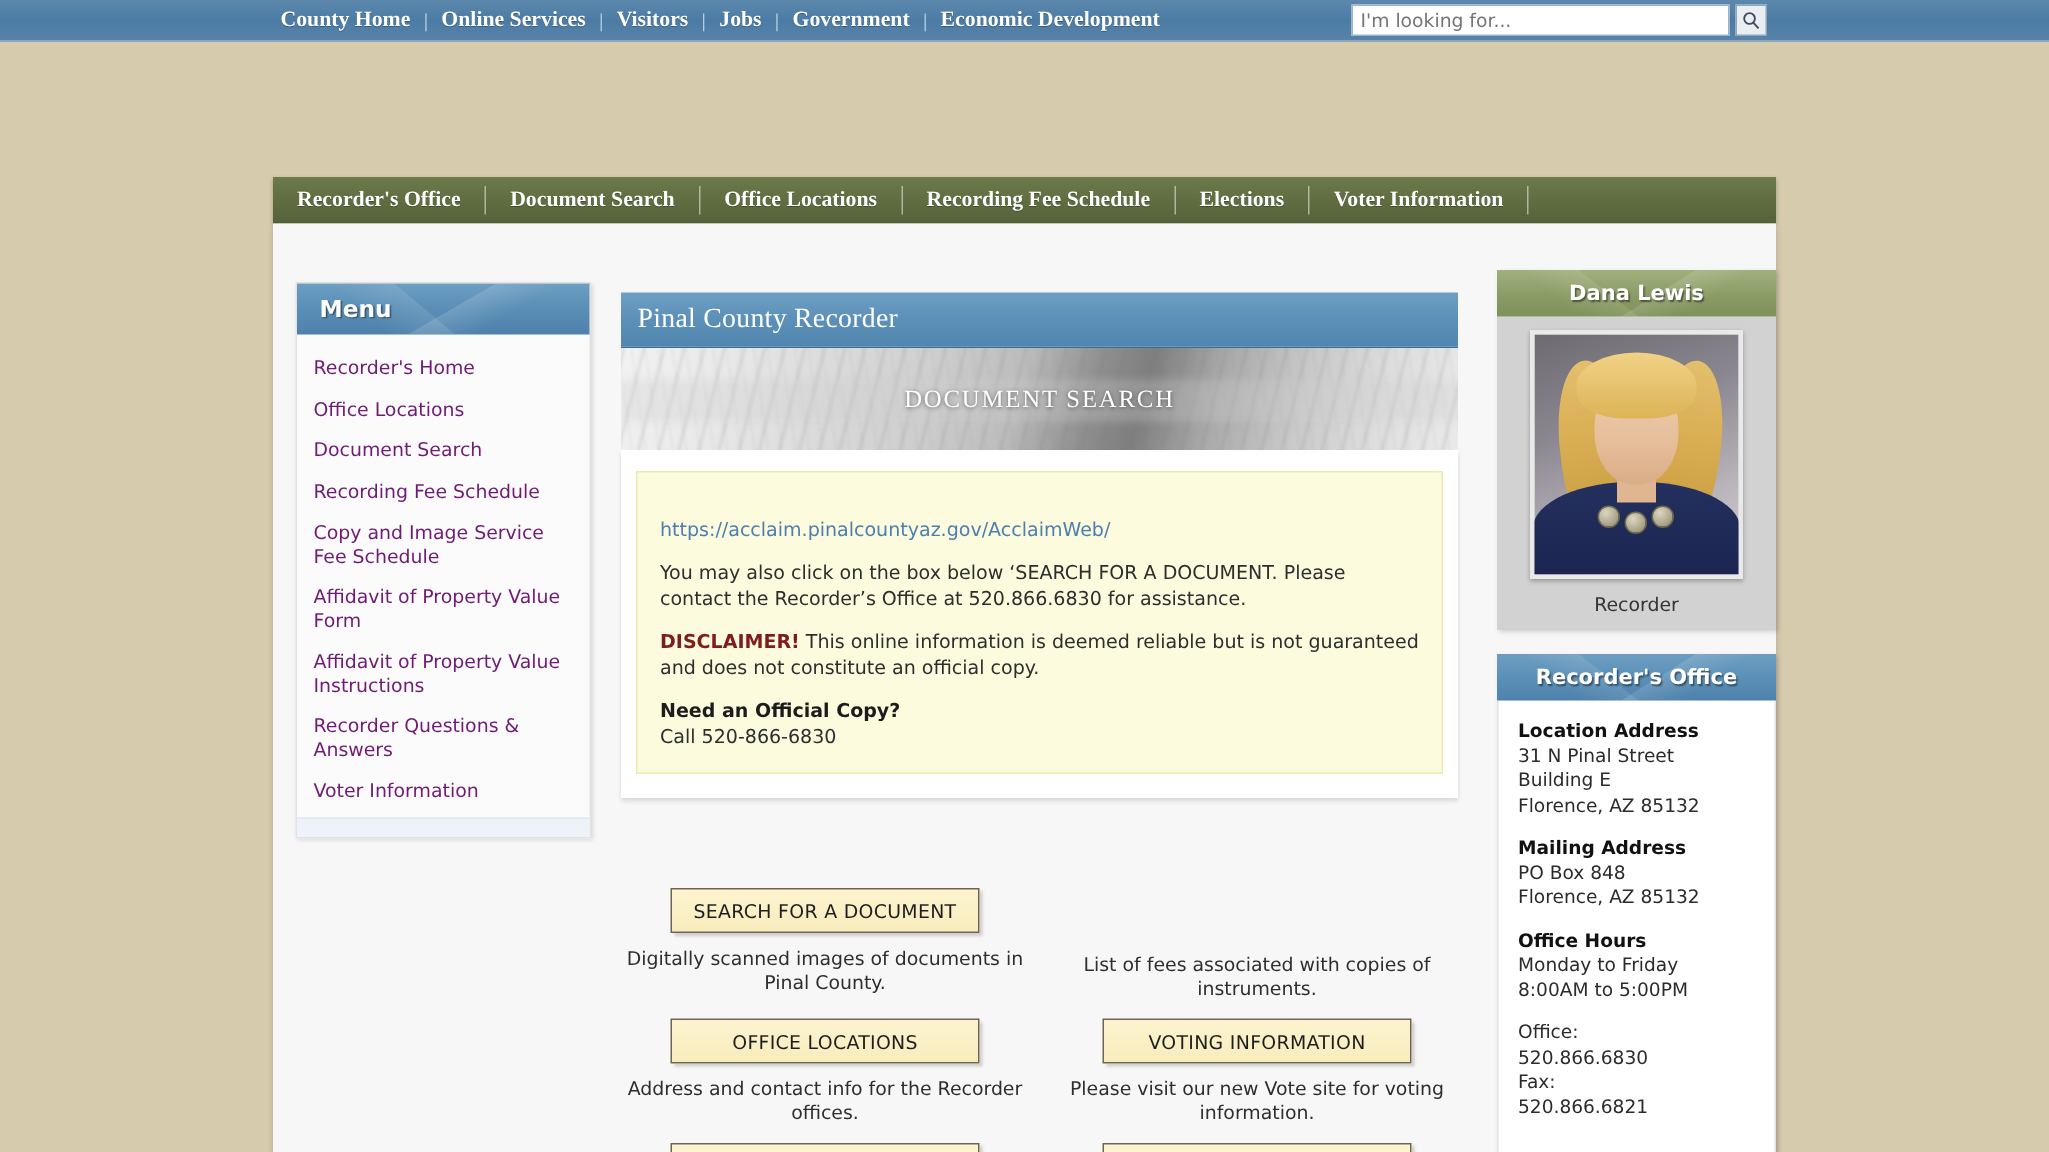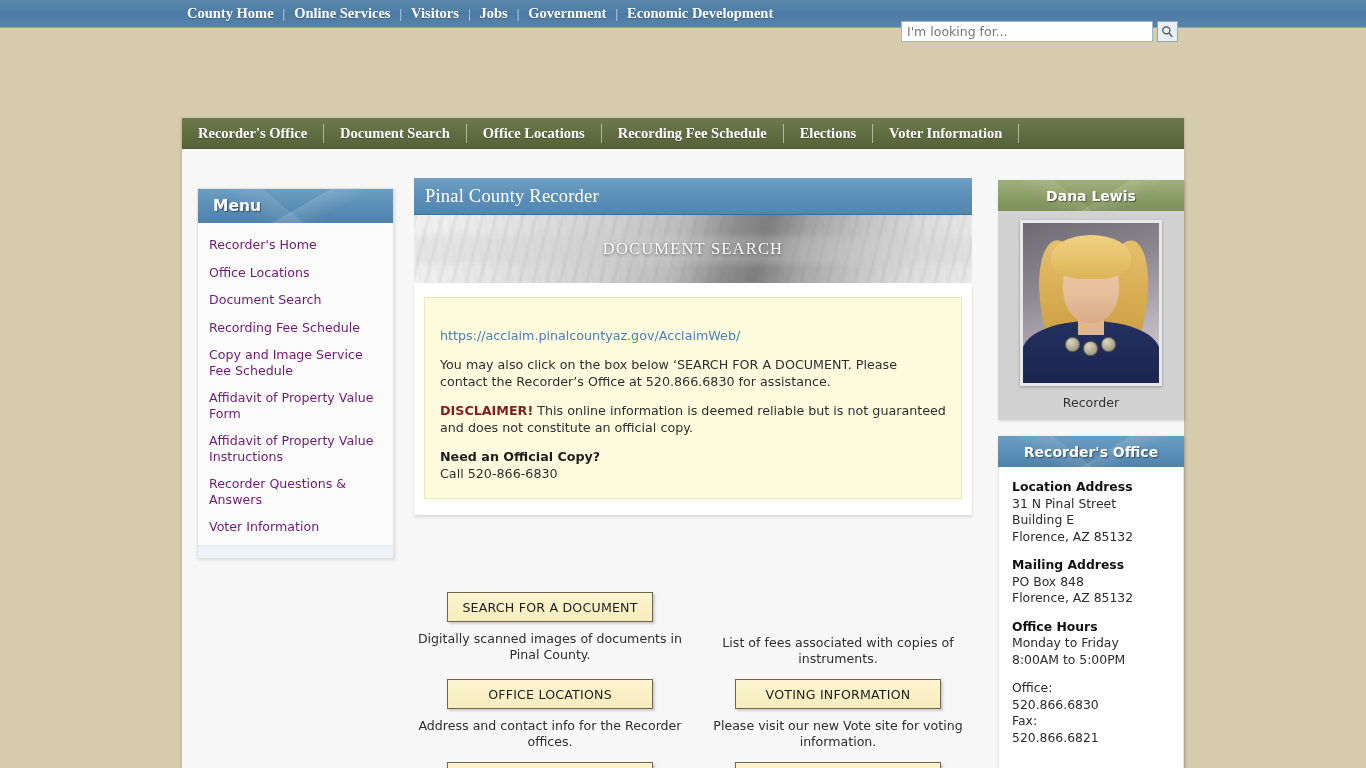--- a/index.html
+++ b/index.html
@@ -27,21 +27,21 @@
   }
   .topnav a {
     color: #ffffff; text-decoration: none;
     padding: 0 9px; white-space: nowrap;
     font-weight: 700;
     text-shadow: 0 1px 0 rgba(0,0,0,.28);
   }
   .topnav .sep { color: #cfe0ee; font-size: 13px; }
 
   .search-wrap {
-    position: absolute; right: 188px; top: 21px;
+    position: absolute; right: 188px; top: 3px;
     display: flex; align-items: flex-end; gap: 4px; padding-left: 41px;
   }
   .search-input {
     width: 252px; height: 21px;
     border: 1px solid #9bb6cb;
     background: #fff;
     font-family: "DejaVu Sans", sans-serif;
     font-size: 12.5px; color: #8d8d8d;
     padding: 0 5px;
     outline: none;
@@ -130,21 +130,21 @@
   }
   .menu-foot {
     height: 13px;
     background: #eef3f9;
     border-top: 1px solid #dfe7f0;
     margin-top: 4px;
   }
 
   
   .content {
-    position: absolute; left: 232px; top: 29px;
+    position: absolute; left: 232px; top: 46px;
     width: 558px;
   }
   .content-head {
     height: 37px;
     background: linear-gradient(180deg,#6f9fc3 0%,#5c90b8 50%,#5186ae 100%);
     display: flex; align-items: center;
     border-bottom: 1px solid #3e6d93;
   }
   .content-head span {
     margin-left: 11px;

